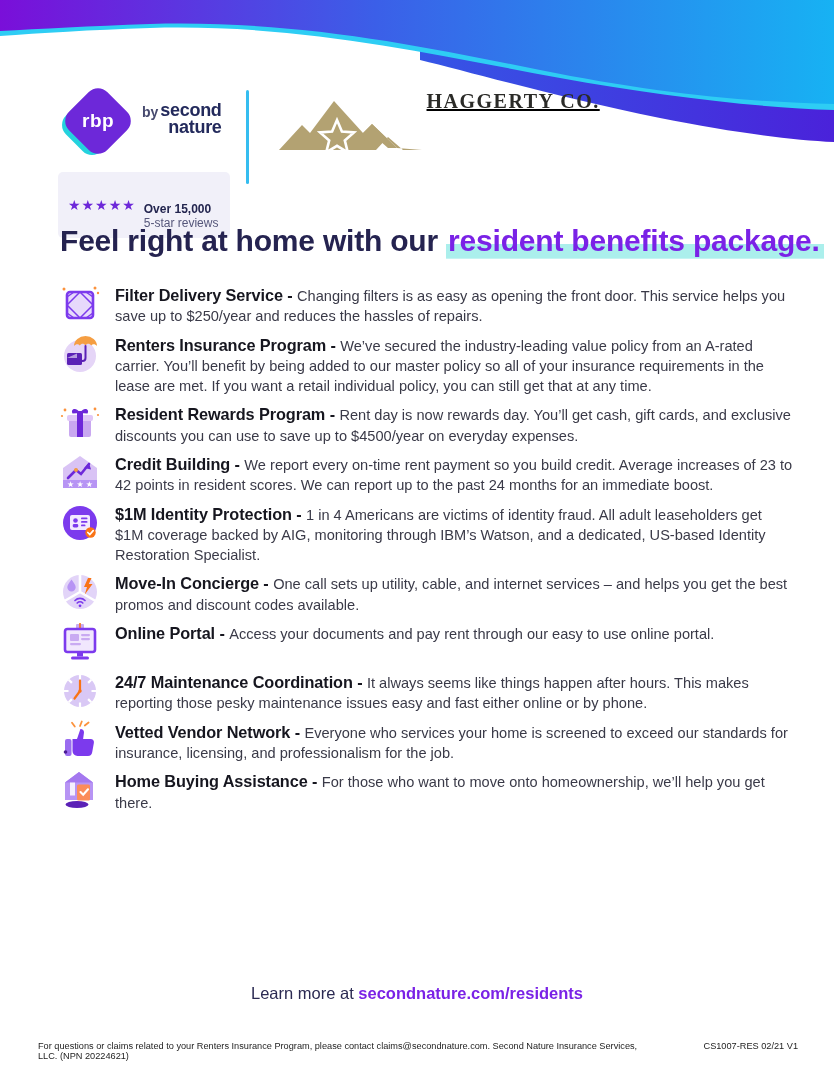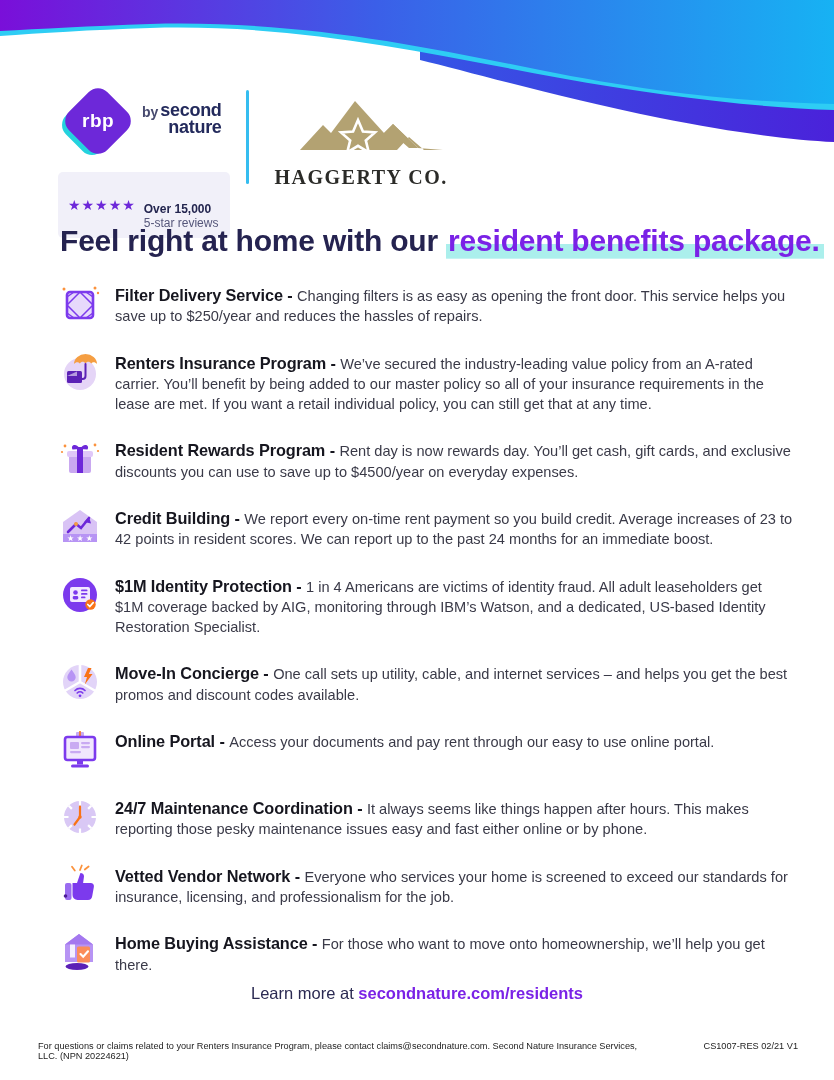--- a/index.html
+++ b/index.html
@@ -21,31 +21,31 @@
   .diamond.purple span{transform:rotate(-45deg);color:#fff;font-weight:700;font-size:19px;letter-spacing:.5px;}
   .byline{margin-left:8px;margin-top:16px;display:flex;}
   .byline .by{font-size:14px;color:#474a6e;margin-top:2px;margin-right:2px;font-weight:bold;}
   .byline .brand{font-weight:700;font-size:18px;line-height:.92;color:#232a5c;text-align:right;letter-spacing:-.3px;}
   .reviews{margin-top:10px;background:#f1f0f9;border-radius:5px;padding:7px 10px;display:flex;align-items:center;width:152px;}
   .stars{color:#6d28d9;font-size:14px;letter-spacing:1px;white-space:nowrap;}
   .rev-text{margin-left:8px;line-height:1.15;margin-top:24px;}
   .rev-text .l1{font-size:12px;font-weight:700;color:#23254f;}
   .rev-text .l2{font-size:12px;color:#55567a;}
   .divider{width:2.5px;height:94px;background:#35bdf0;margin:4px 26px 0 20px;border-radius:2px;}
-  .partner{display:flex;flex-direction:column;align-items:flex-end;margin-top:2px;}
+  .partner{display:flex;flex-direction:row;align-items:flex-start;margin-top:2px;text-decoration:underline;}
   .partner-name{font-family:"Liberation Serif",serif;font-weight:700;font-size:20px;
     letter-spacing:1.5px;color:#2b2b28;margin-top:2px;white-space:nowrap;}
   
   .headline{position:absolute;left:60px;top:224px;width:740px;margin:0;
     font-size:30px;font-weight:600;color:#252350;letter-spacing:-.2px;white-space:nowrap;}
   .headline mark{
     color:#7a22e6;font-weight:700;background:linear-gradient(#abefec,#abefec) no-repeat left bottom/100% 42%;
     padding:0 4px 2px 2px;}
   
-  .list{position:absolute;left:58px;top:284px;width:736px;display:flex;flex-direction:column;gap:25px;}
+  .list{position:absolute;left:58px;top:284px;width:736px;display:flex;flex-direction:column;gap:7px;}
   .item{display:flex;align-items:flex-start;}
   .icon{width:44px;height:44px;flex-shrink:0;margin-right:13px;margin-top:-2px;}
   .icon svg{width:44px;height:44px;display:block;}
   .item-text{margin:0;line-height:1.38;color:#3a3a48;font-size:14.6px;}
   .item-title{font-size:16.3px;font-weight:700;color:#16161f;letter-spacing:-.1px;}
   
   .learn{position:absolute;top:984px;left:0;width:100%;text-align:center;font-size:16.5px;color:#2b2a52;margin:0;}
   .learn a{color:#7a22e6;font-weight:700;text-decoration:none;}
   .footer{position:absolute;top:1041px;left:38px;right:36px;display:flex;justify-content:space-between;
     font-size:9.2px;color:#1d1d1d;}

